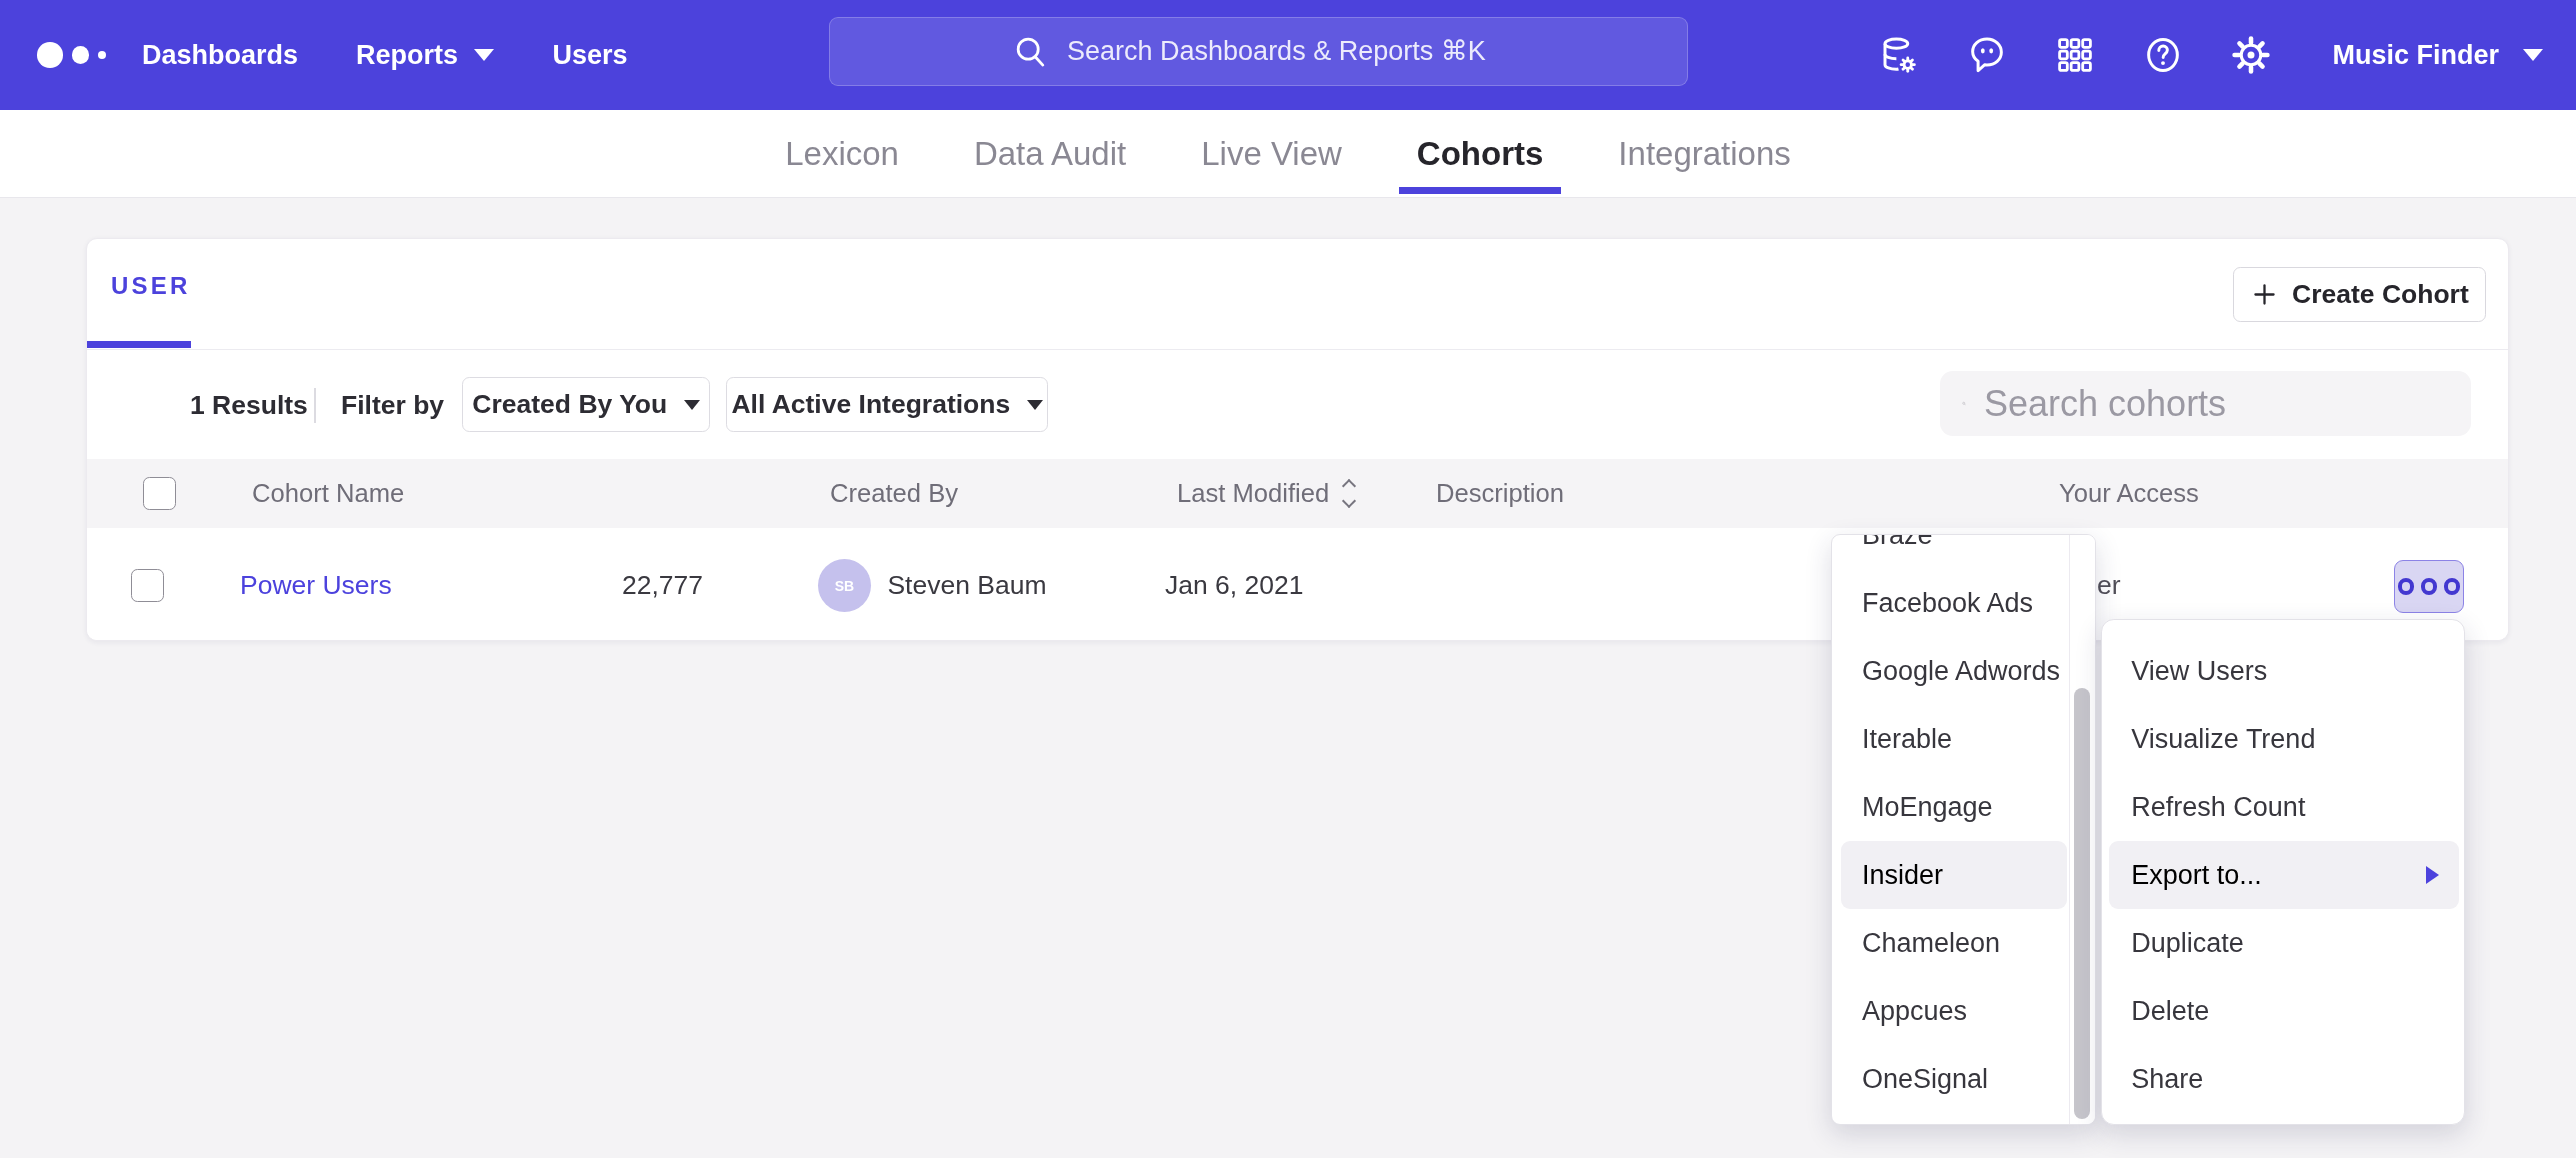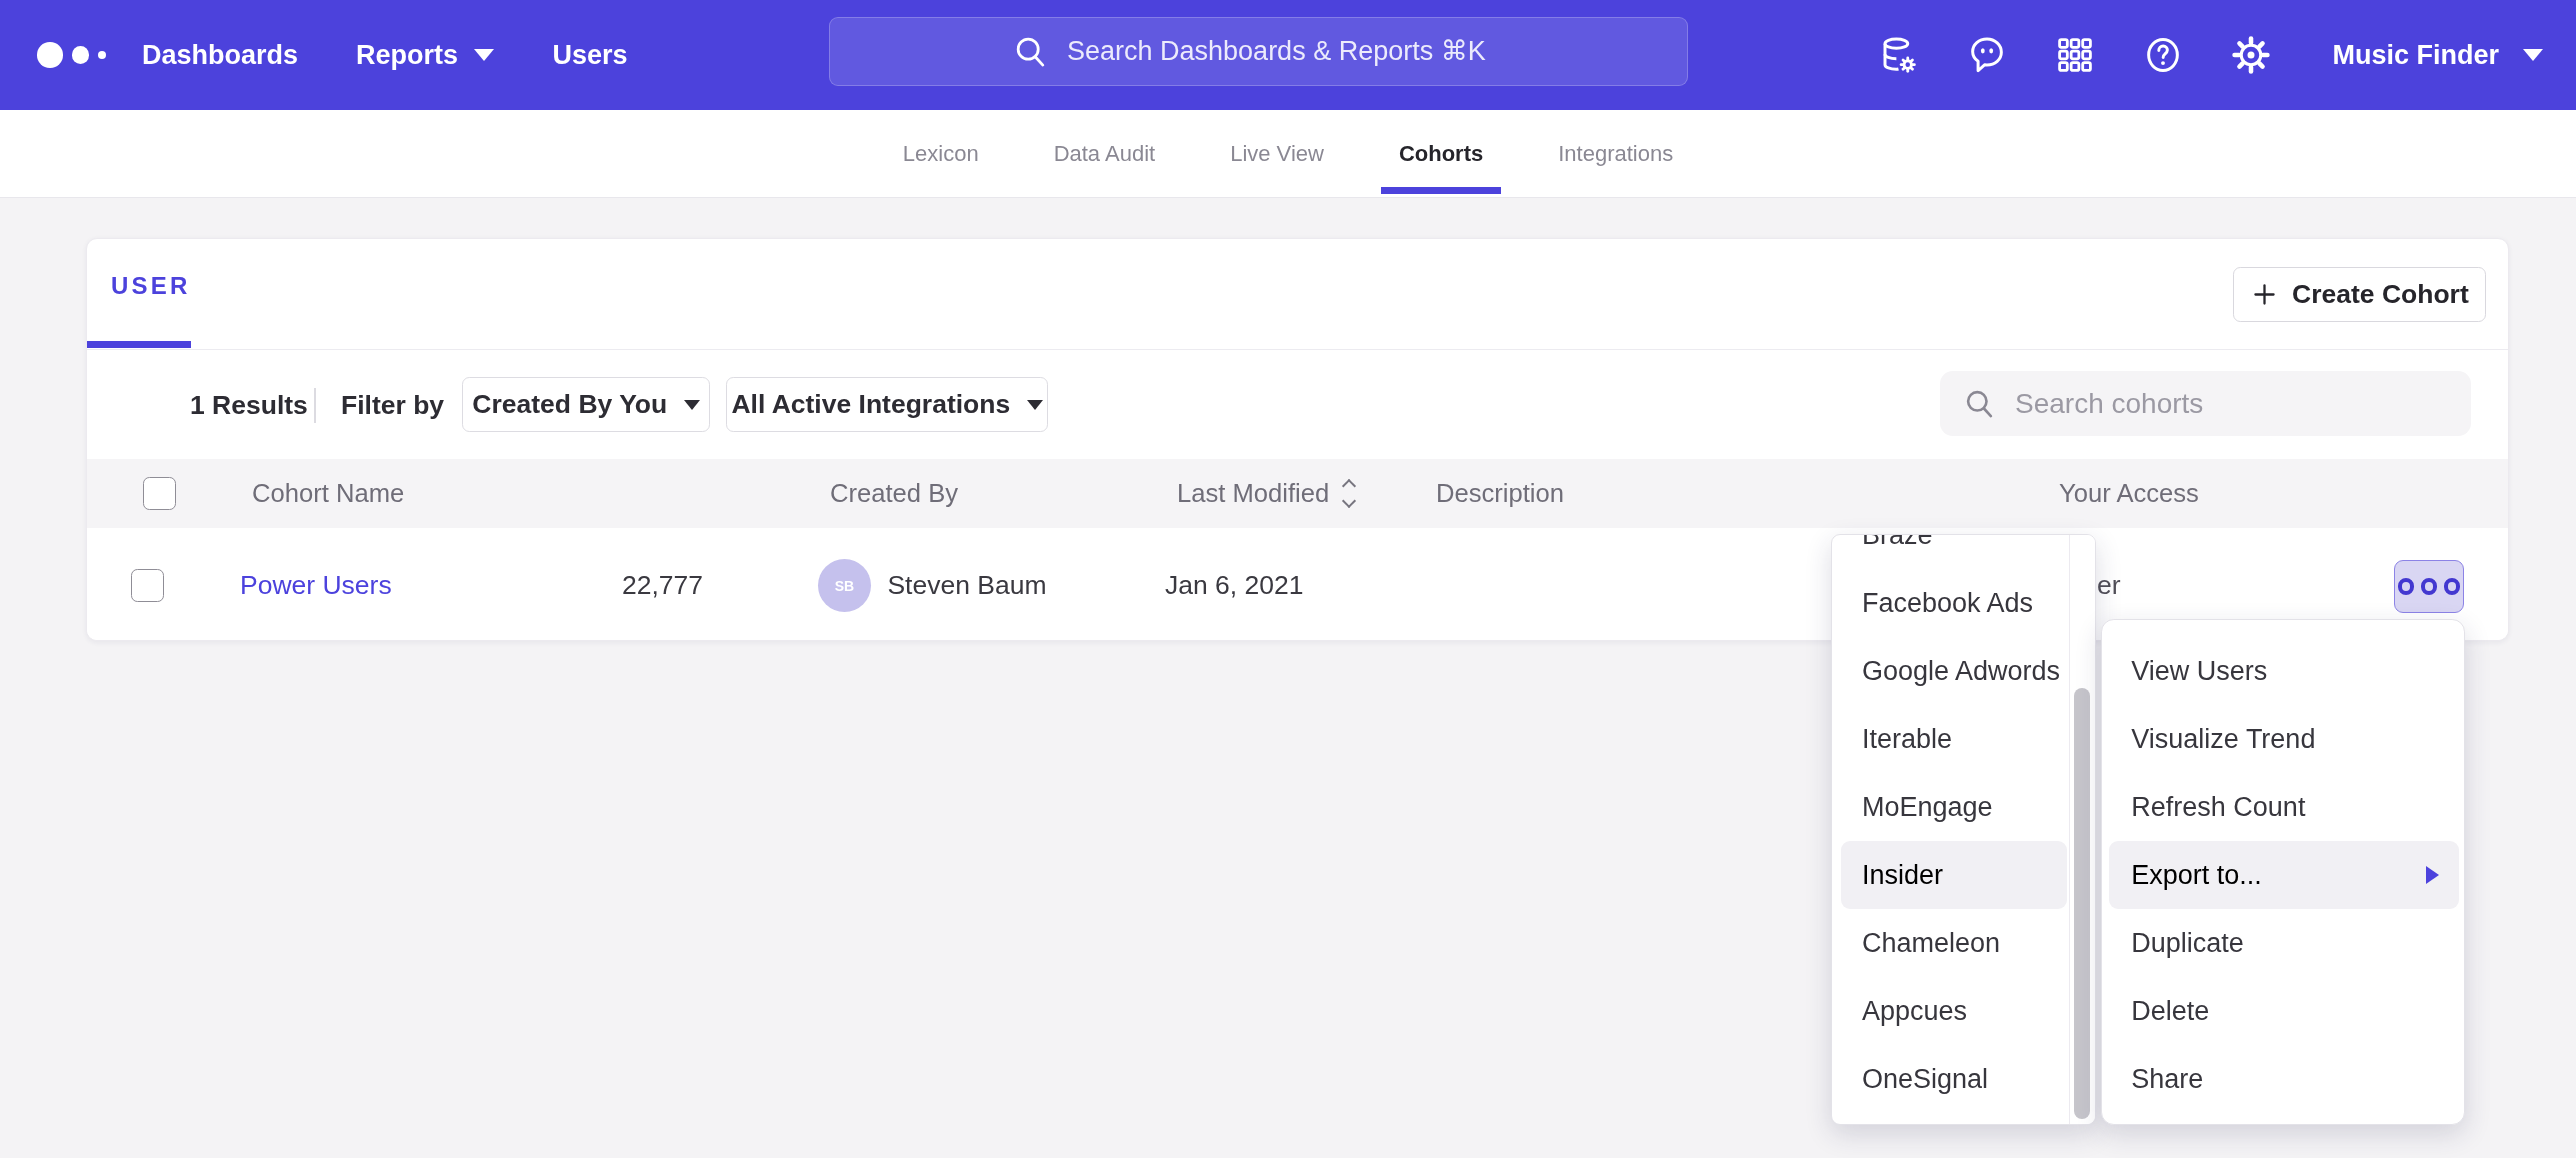--- a/index.html
+++ b/index.html
@@ -22,21 +22,21 @@
   .topsearch input { background:transparent; border:none; outline:none; color:#fff; font-size:27px; width:438px;
                      font-family:"Liberation Sans","DejaVu Sans",sans-serif; }
   .topsearch input::placeholder { color:rgba(255,255,255,0.88); }
   .topnav-right { position:absolute; right:33px; top:0; height:110px; display:flex; align-items:center; gap:46px; }
   .navicon { width:42px; height:42px; display:block; cursor:pointer; }
   .project { display:flex; align-items:center; gap:24px; margin-left:14.6px; color:#fff; font-size:27px; font-weight:700; cursor:pointer; }
 
   
   .subnav { position:absolute; left:0; top:110px; width:2576px; height:88px; background:#fff;
             border-bottom:1.8px solid #e8e7ec; display:flex; align-items:center; justify-content:center; gap:75px; z-index:4; }
-  .tab { position:relative; height:88px; display:flex; align-items:center; font-size:22px; color:#8a8893; cursor:pointer; }
+  .tab { position:relative; height:88px; display:flex; align-items:center; font-size:33px; color:#8a8893; cursor:pointer; }
   .tab.active { color:#26252b; font-weight:600; }
   .tab.active::after { content:""; position:absolute; left:-18px; right:-18px; bottom:3.7px; height:7.3px; background:#4c42dc; }
 
   
   .panel { position:absolute; left:86px; top:238px; width:2423px; height:403px; background:#fff;
            border:0.9px solid #eceaef; border-radius:11px; overflow:hidden;
            box-shadow:0 1.8px 5.5px rgba(42,38,84,0.06); z-index:2; }
   .user-tab { position:absolute; left:24px; top:33px; font-size:24px; font-weight:700; letter-spacing:3.2px; color:#4c42dc; cursor:pointer; }
   .user-underline { position:absolute; left:0; top:102px; width:104px; height:7.3px; background:#4c42dc; }
   .head-divider { position:absolute; left:0; right:0; top:110px; height:0.9px; background:#ecebf0; }
@@ -51,21 +51,21 @@
   .filter-by { position:absolute; left:254px; top:111px; height:110px; display:flex; align-items:center;
                font-size:26.5px; font-weight:600; color:#2d2c33; }
   .dd { position:absolute; top:138px; height:55px; border:0.9px solid #dddce2; border-radius:7.3px; background:#fff;
         display:flex; align-items:center; justify-content:center; gap:16.4px; font-size:26.5px; font-weight:600;
         color:#2d2c33; cursor:pointer; }
   .dd1 { left:375px; width:248px; }
   .dd2 { left:639px; width:322px; }
   .caret-d { width:0;height:0;border-left:8.2px solid transparent;border-right:8.2px solid transparent;border-top:10px solid #2d2c33; }
   .cohort-search { position:absolute; left:1853px; top:132px; width:531px; height:65px; background:#f5f4f6;
                    border-radius:12.8px; display:flex; align-items:center; gap:18px; padding:0 22px; cursor:text; }
-  .cohort-search input { background:transparent; border:none; outline:none; font-size:28px; color:#737373; flex:1;
+  .cohort-search input { background:transparent; border:none; outline:none; font-size:36px; color:#737373; flex:1;
                          font-family:"Liberation Sans","DejaVu Sans",sans-serif; }
   .cohort-search input::placeholder { color:#9b99a3; }
 
   
   .thead { position:absolute; left:0; top:220px; width:2423px; height:69px; background:#f5f4f6; }
   .th { position:absolute; top:0; height:69px; display:flex; align-items:center; font-size:25.6px; color:#6f6d78;margin-left:12px; }
   .trow { position:absolute; left:0; top:290px; width:2423px; height:113px; background:#fff; }
   .td { position:absolute; top:0; height:113px; display:flex; align-items:center; font-size:26.5px; color:#3a3940; }
   .checkbox { width:33px; height:33px; border:1.8px solid #8f8d96; border-radius:6.4px; background:#fff; cursor:pointer; }
   .col-check { left:44px; } .col-name { left:153px; } .col-count { left:402px; width:214px; justify-content:flex-end; }

